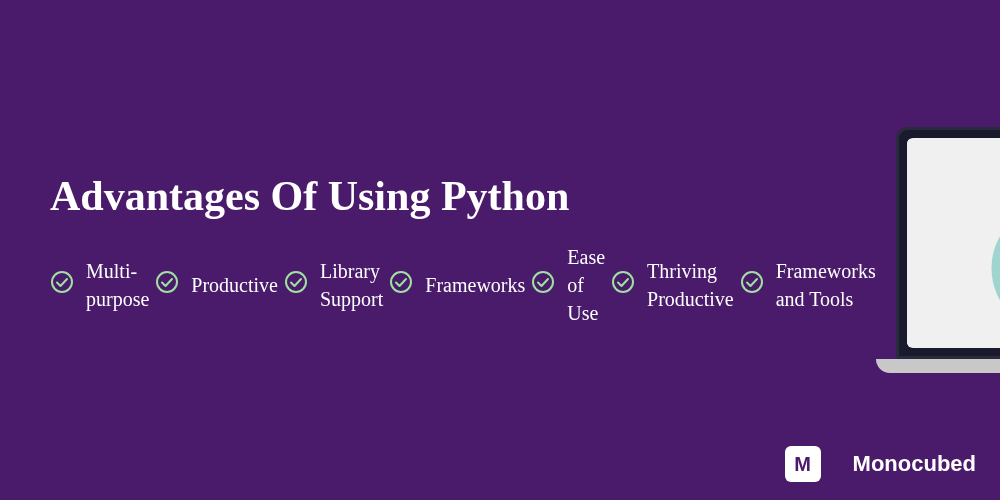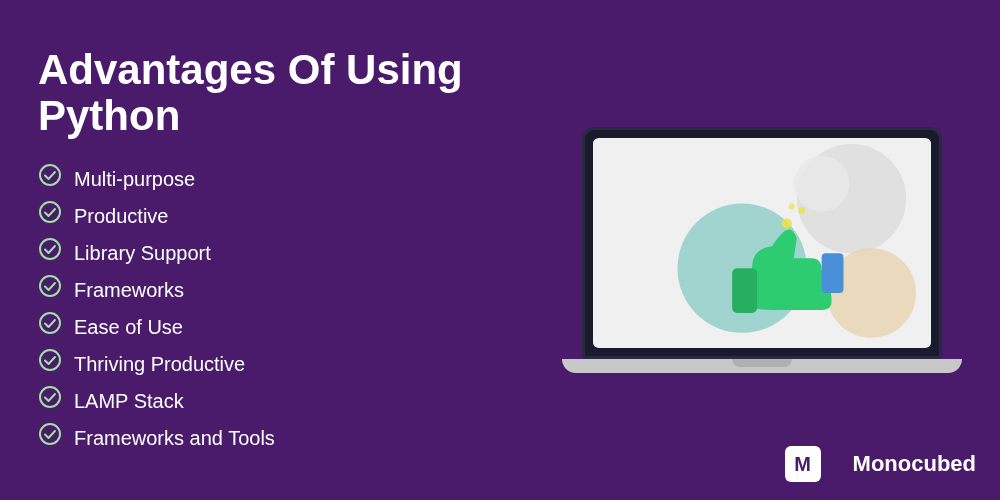--- a/index.html
+++ b/index.html
@@ -10,43 +10,44 @@
       font-family: 'Segoe UI', Arial, sans-serif;
       color: #ffffff;
       overflow: hidden;
       position: relative;
     }
 
     .container {
       display: flex;
       width: 100%;
       height: 100%;
-      padding: 40px 38px;
-      align-items: center;
+      padding: 40px 50px;
+      align-items: center;
+      font-family: Liberation Serif, serif;
     }
 
     .left-panel {
       flex: 1;
       display: flex;
       flex-direction: column;
       gap: 0;
     }
 
     .title {
       font-size: 42px;
       font-weight: 800;
       color: #ffffff;
       margin-bottom: 24px;
       line-height: 1.1;
     }
 
     .list {
       list-style: none;
       display: flex;
-      flex-direction: column;
+      flex-direction: row;
       gap: 6px;
     }
 
     .list-item {
       display: flex;
       align-items: center;
       gap: 12px;
       font-size: 20px;
       font-weight: 500;
       color: #ffffff;
@@ -183,27 +184,20 @@
       <circle cx="12" cy="12" r="10" stroke="#a0e0a0" stroke-width="2" fill="none"></circle>
       <path d="M7 12.5 L10.5 16 L17 9" stroke="#a0e0a0" stroke-width="2" stroke-linecap="round" stroke-linejoin="round"></path>
     </svg></span>
           <span>Thriving Productive</span>
         </li>
         <li class="list-item">
           <span><svg width="24" height="24" viewBox="0 0 24 24" fill="none" xmlns="http://www.w3.org/2000/svg">
       <circle cx="12" cy="12" r="10" stroke="#a0e0a0" stroke-width="2" fill="none"></circle>
       <path d="M7 12.5 L10.5 16 L17 9" stroke="#a0e0a0" stroke-width="2" stroke-linecap="round" stroke-linejoin="round"></path>
     </svg></span>
-          <span>LAMP Stack</span>
-        </li>
-        <li class="list-item">
-          <span><svg width="24" height="24" viewBox="0 0 24 24" fill="none" xmlns="http://www.w3.org/2000/svg">
-      <circle cx="12" cy="12" r="10" stroke="#a0e0a0" stroke-width="2" fill="none"></circle>
-      <path d="M7 12.5 L10.5 16 L17 9" stroke="#a0e0a0" stroke-width="2" stroke-linecap="round" stroke-linejoin="round"></path>
-    </svg></span>
           <span>Frameworks and Tools</span>
         </li>
       </ul>
   </div>
 
   <div class="right-panel">
     <div class="laptop">
       <div class="laptop-screen-wrapper">
         <div class="laptop-screen">
 

